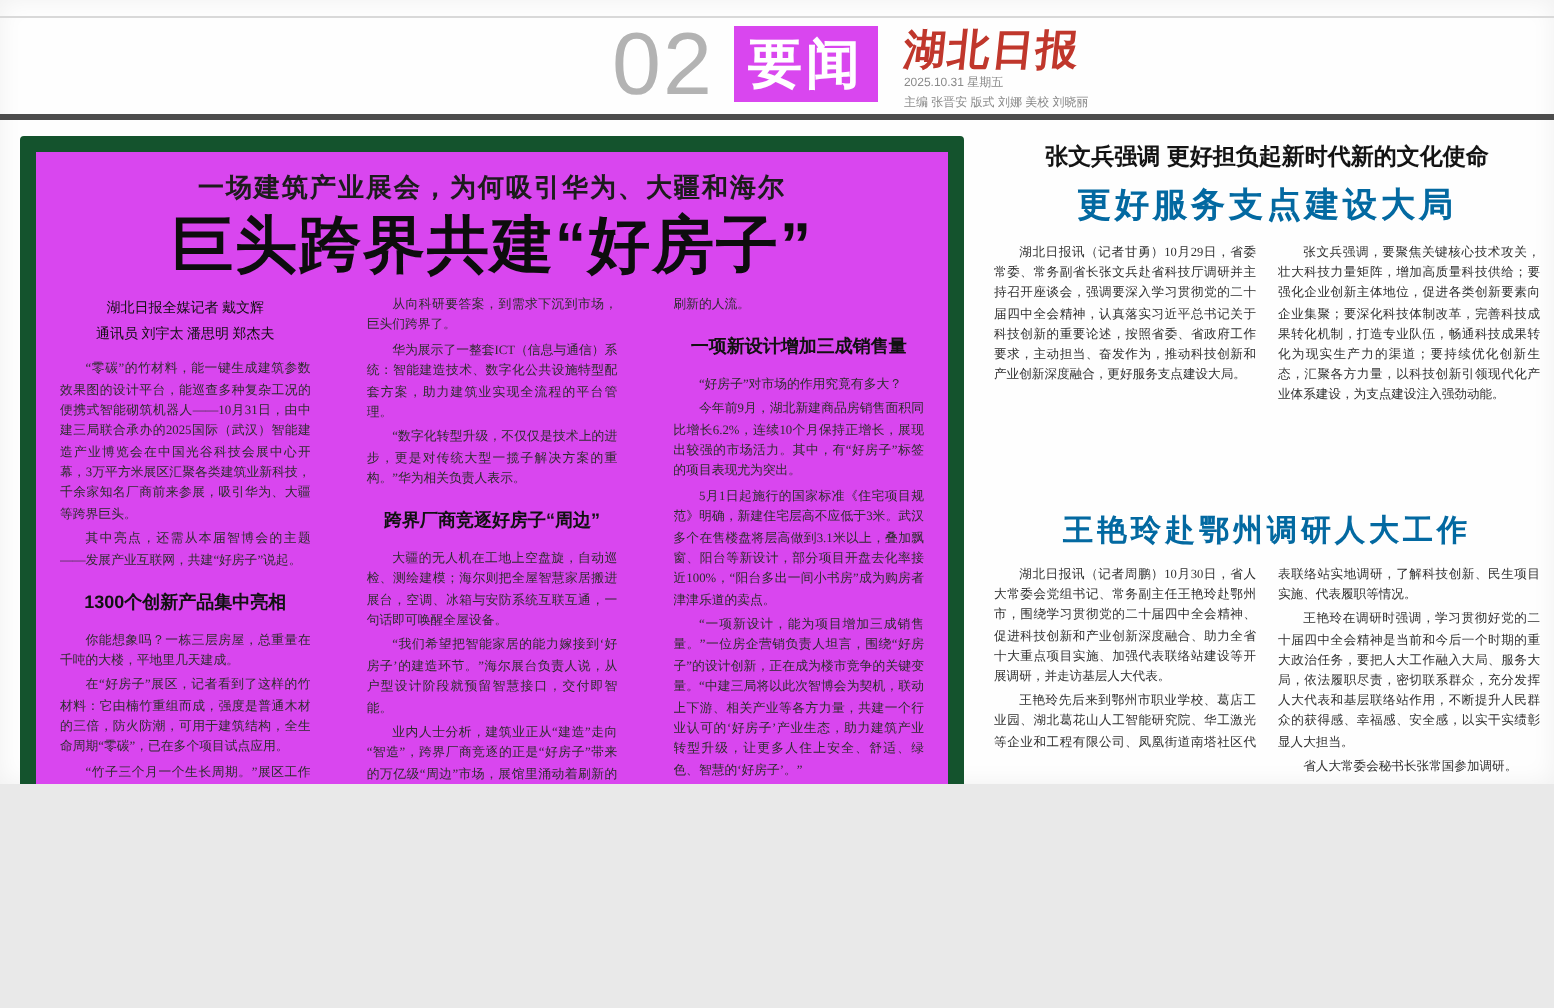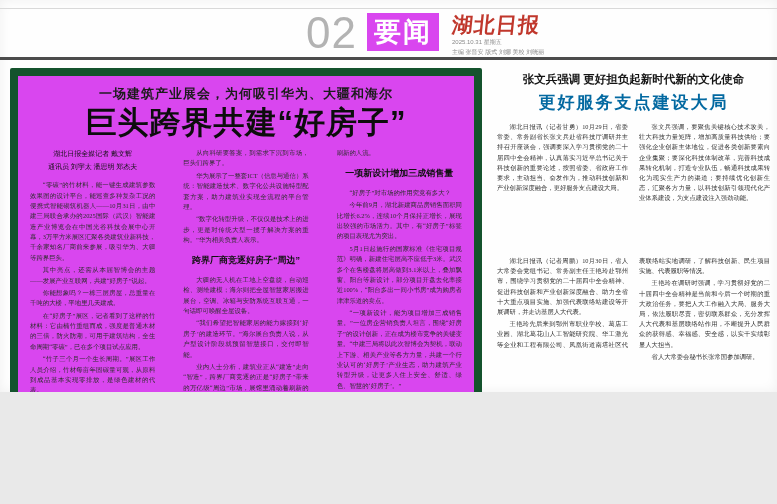--- a/index.html
+++ b/index.html
@@ -69,20 +69,21 @@
     <div class="cols">
       <div class="col">
         <div class="byline">
           <div>湖北日报全媒记者 戴文辉</div>
           <div>通讯员 刘宇太 潘思明 郑杰夫</div>
         </div>
         <div>
             <p class="para">“零碳”的竹材料，能一键生成建筑参数效果图的设计平台，能巡查多种复杂工况的便携式智能砌筑机器人——10月31日，由中建三局联合承办的2025国际（武汉）智能建造产业博览会在中国光谷科技会展中心开幕，3万平方米展区汇聚各类建筑业新科技，千余家知名厂商前来参展，吸引华为、大疆等跨界巨头。</p>
             <p class="para">其中亮点，还需从本届智博会的主题——发展产业互联网，共建“好房子”说起。</p>
           </div>
+        <div class="sub-head">1300个创新产品集中亮相</div>
         <div>
             <p class="para">你能想象吗？一栋三层房屋，总重量在千吨的大楼，平地里几天建成。</p>
             <p class="para">在“好房子”展区，记者看到了这样的竹材料：它由楠竹重组而成，强度是普通木材的三倍，防火防潮，可用于建筑结构，全生命周期“零碳”，已在多个项目试点应用。</p>
             <p class="para">“竹子三个月一个生长周期。”展区工作人员介绍，竹材每亩年固碳量可观，从原料到成品基本实现零排放，是绿色建材的代表。</p>
             <p class="para">据统计，本届智博会共有1300余个创新产品集中亮相，涵盖智能建造、绿色建材、数字设计等领域，其中三成以上为首次发布。</p>
           </div>
       </div>
       <div class="col">
         <div>
             <p class="para">从向科研要答案，到需求下沉到市场，巨头们跨界了。</p>
@@ -112,20 +113,21 @@
   <div class="right-rail">
     <div class="art-a">
       <div class="r-kicker">张文兵强调 更好担负起新时代新的文化使命</div>
       <div class="r-title">更好服务支点建设大局</div>
       <div class="r-body">
           <p class="para">湖北日报讯（记者甘勇）10月29日，省委常委、常务副省长张文兵赴省科技厅调研并主持召开座谈会，强调要深入学习贯彻党的二十届四中全会精神，认真落实习近平总书记关于科技创新的重要论述，按照省委、省政府工作要求，主动担当、奋发作为，推动科技创新和产业创新深度融合，更好服务支点建设大局。</p>
           <p class="para">张文兵强调，要聚焦关键核心技术攻关，壮大科技力量矩阵，增加高质量科技供给；要强化企业创新主体地位，促进各类创新要素向企业集聚；要深化科技体制改革，完善科技成果转化机制，打造专业队伍，畅通科技成果转化为现实生产力的渠道；要持续优化创新生态，汇聚各方力量，以科技创新引领现代化产业体系建设，为支点建设注入强劲动能。</p>
         </div>
     </div>
     <div class="art-b">
+      <div class="r-title mid">王艳玲赴鄂州调研人大工作</div>
       <div class="r-body">
           <p class="para">湖北日报讯（记者周鹏）10月30日，省人大常委会党组书记、常务副主任王艳玲赴鄂州市，围绕学习贯彻党的二十届四中全会精神、促进科技创新和产业创新深度融合、助力全省十大重点项目实施、加强代表联络站建设等开展调研，并走访基层人大代表。</p>
           <p class="para">王艳玲先后来到鄂州市职业学校、葛店工业园、湖北葛花山人工智能研究院、华工激光等企业和工程有限公司、凤凰街道南塔社区代表联络站实地调研，了解科技创新、民生项目实施、代表履职等情况。</p>
           <p class="para">王艳玲在调研时强调，学习贯彻好党的二十届四中全会精神是当前和今后一个时期的重大政治任务，要把人大工作融入大局、服务大局，依法履职尽责，密切联系群众，充分发挥人大代表和基层联络站作用，不断提升人民群众的获得感、幸福感、安全感，以实干实绩彰显人大担当。</p>
           <p class="para">省人大常委会秘书长张常国参加调研。</p>
         </div>
     </div>
   </div>
 
 </div>

